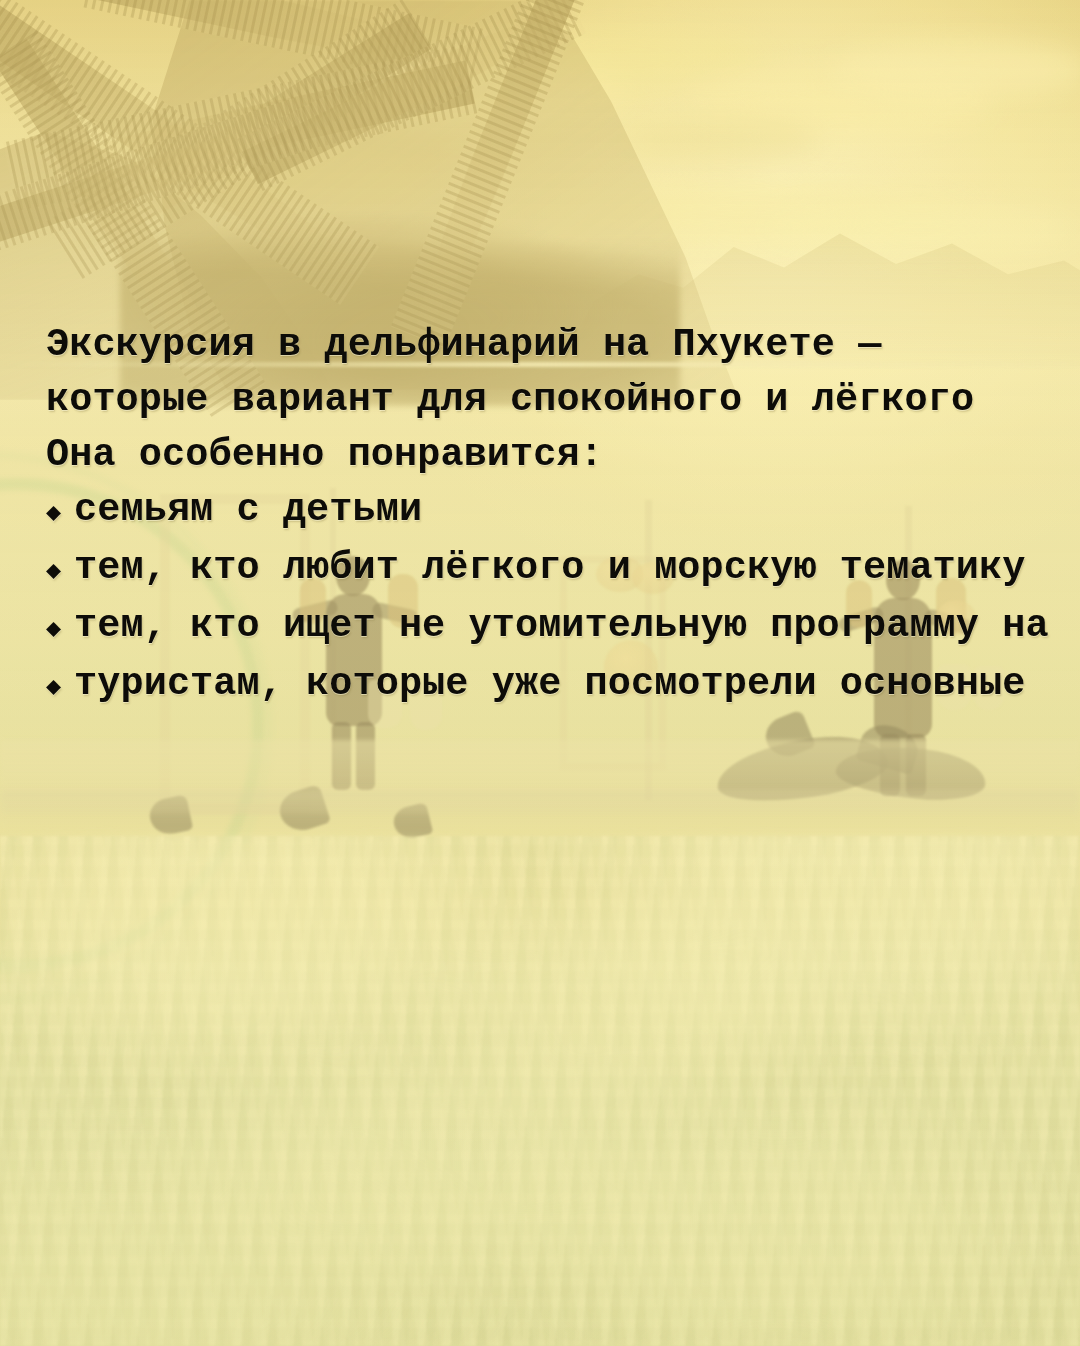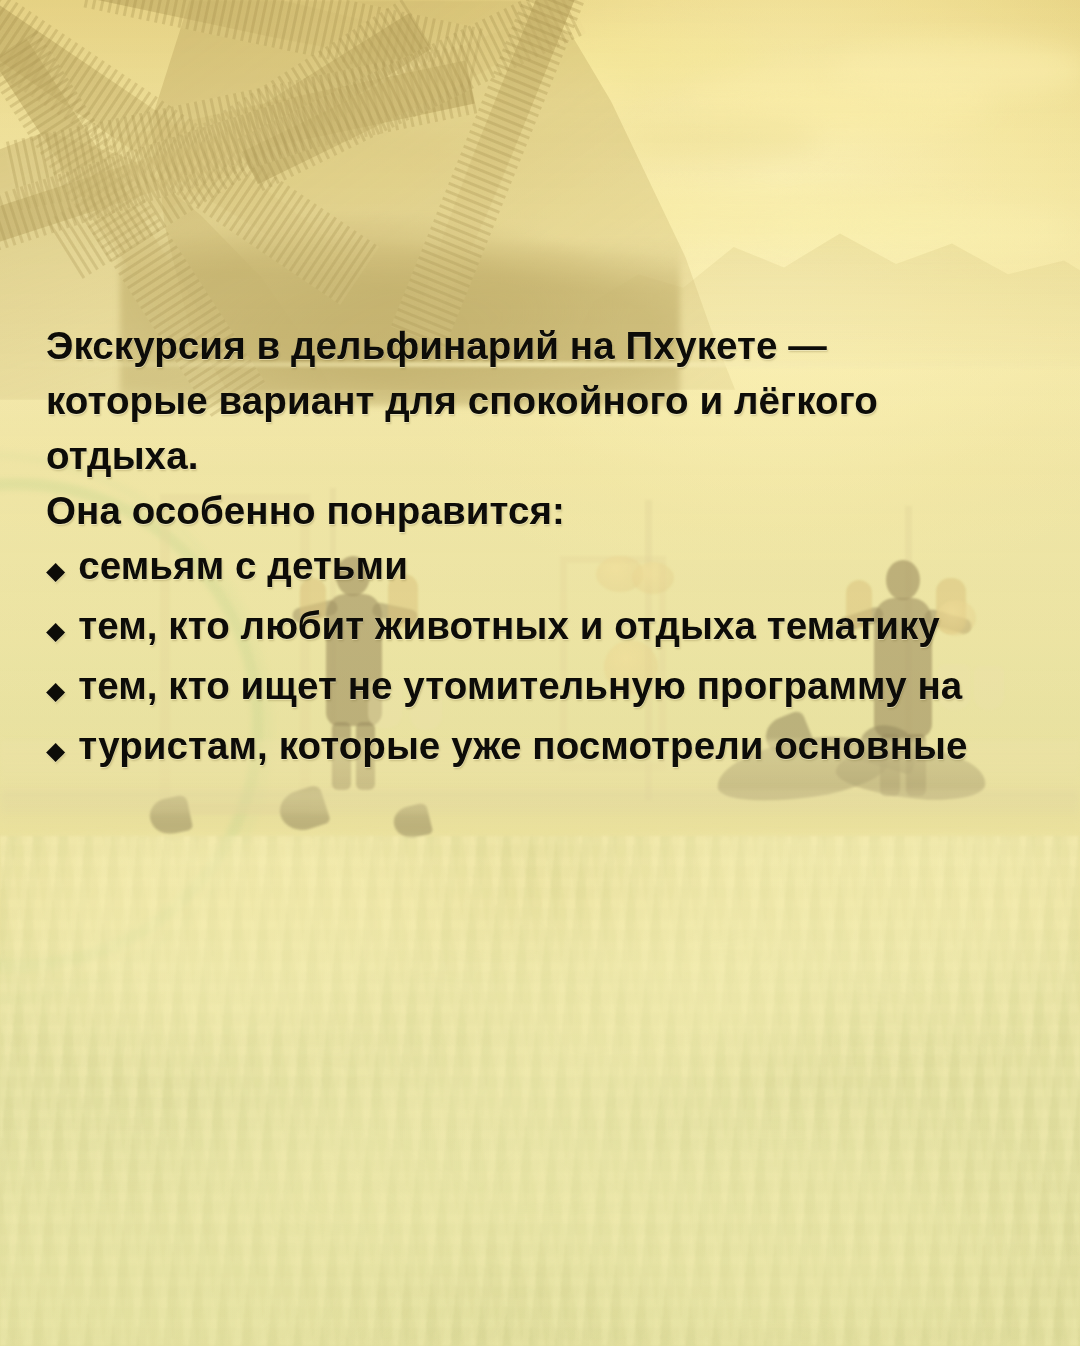--- a/index.html
+++ b/index.html
@@ -7,20 +7,21 @@
     width:1080px;height:1346px;
     background:#e9dc9a;
     font-family:"Liberation Sans","DejaVu Sans",sans-serif;
     overflow:hidden;
   }
   .slide{
     position:relative;
     width:1080px;height:1346px;
     overflow:hidden;
     isolation:isolate;
+    font-family:Liberation Mono, monospace;
   }
 
   
   .bg{position:absolute;inset:0;overflow:hidden;}
   .bg > *{position:absolute;}
 
   
   .bg-base{
     inset:0;
     background:
@@ -362,32 +363,31 @@
     <div class="water-hi"></div>
 
     <div class="tint"></div>
     <div class="tint2"></div>
   </div>
 
   <div class="text-layer">
 
     <div class="line">Экскурсия в дельфинарий на Пхукете —</div>
     <div class="line">которые вариант для спокойного и лёгкого</div>
-    <div class="line">отдыха.</div>
 
     <div class="line">Она особенно понравится:</div>
 
     <div class="bullet-row">
       <span class="dot">◆</span>
       <span class="line">семьям с детьми</span>
     </div>
 
     <div class="bullet-row">
       <span class="dot">◆</span>
-      <span class="line">тем, кто любит животных и отдыха тематику</span>
+      <span class="line">тем, кто любит лёгкого и морскую тематику</span>
     </div>
 
     <div class="bullet-row">
       <span class="dot">◆</span>
       <span class="line">тем, кто ищет не утомительную программу на</span>
     </div>
 
     <div class="bullet-row">
       <span class="dot">◆</span>
       <span class="line">туристам, которые уже посмотрели основные</span>

